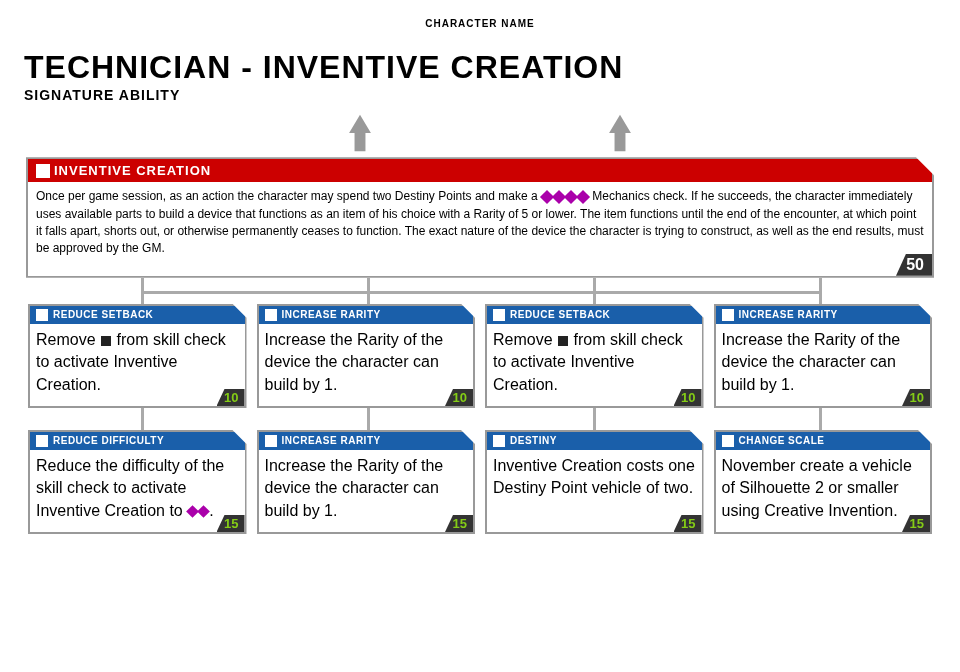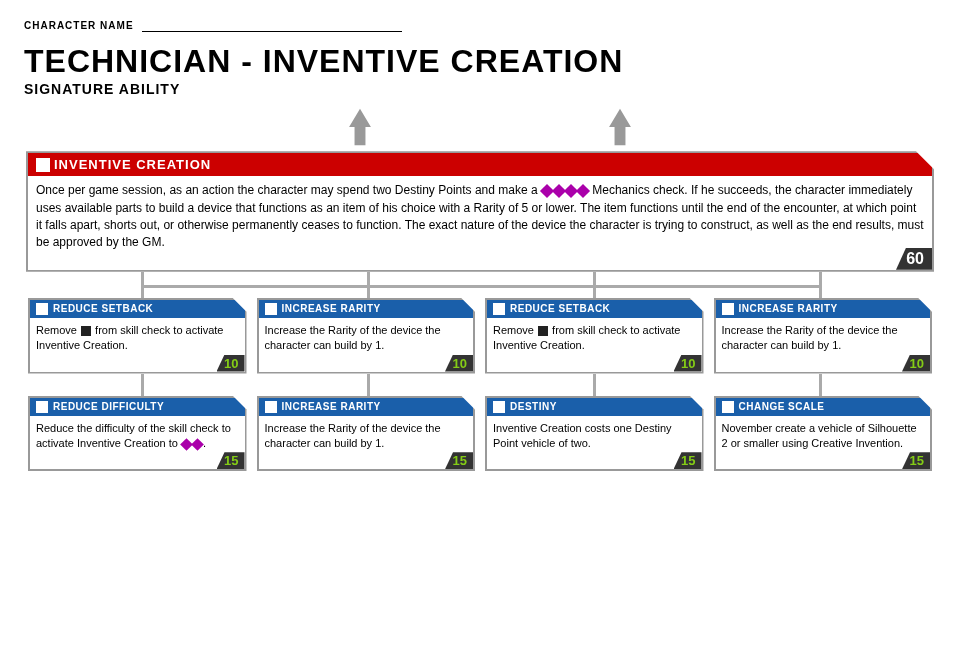--- a/index.html
+++ b/index.html
@@ -18,20 +18,21 @@
 
     
     .char-label {
       font-size: 10px;
       font-weight: bold;
       letter-spacing: 1px;
       text-transform: uppercase;
       display: flex;
       align-items: center;
       gap: 8px;
+      flex-direction: column;
     }
     .char-label span.line {
       flex: 1;
       max-width: 260px;
       border-bottom: 1px solid #000;
       display: inline-block;
       height: 14px;
     }
     .main-title {
       font-size: 32px;
@@ -139,22 +140,22 @@
     }
     .ability-card-header .checkbox {
       width: 12px;
       height: 12px;
       border: 2px solid #fff;
       background: #fff;
       display: inline-block;
       flex-shrink: 0;
     }
     .ability-card-body {
-      padding: 5px 6px 18px 6px;
-      font-size: 11px;
+      padding: 5px 6px 10px 6px;
+      font-size: 16px;
       line-height: 1.4;
     }
     .card-cost {
       position: absolute;
       bottom: 0;
       right: 0;
       background: #333;
       color: #84cc16;
       font-weight: bold;
       font-size: 13px;
@@ -217,21 +218,21 @@
   <div class="main-card">
     <div class="main-card-header">
       <span class="checkbox"></span>
       <span>INVENTIVE CREATION</span>
     </div>
     <div class="main-card-body">
       Once per game session, as an action the character may spend two Destiny Points and make a
       <span class="gem"></span><span class="gem"></span><span class="gem"></span><span class="gem"></span>
       Mechanics check. If he succeeds, the character immediately uses available parts to build a device that functions as an item of his choice with a Rarity of 5 or lower. The item functions until the end of the encounter, at which point it falls apart, shorts out, or otherwise permanently ceases to function. The exact nature of the device the character is trying to construct, as well as the end results, must be approved by the GM.
     </div>
-    <div class="cost-badge">60</div>
+    <div class="cost-badge">50</div>
   </div>
 
   <div style="display:flex; height:26px; margin:0 4px; position:relative;">
 
     <div style="position:absolute; left:12.5%; top:0; width:3px; height:100%; background:#aaa;"></div>
     <div style="position:absolute; left:37.5%; top:0; width:3px; height:100%; background:#aaa;"></div>
     <div style="position:absolute; left:62.5%; top:0; width:3px; height:100%; background:#aaa;"></div>
     <div style="position:absolute; left:87.5%; top:0; width:3px; height:100%; background:#aaa;"></div>
 
     <div style="position:absolute; left:12.5%; top:50%; width:75%; height:3px; background:#aaa;"></div>

